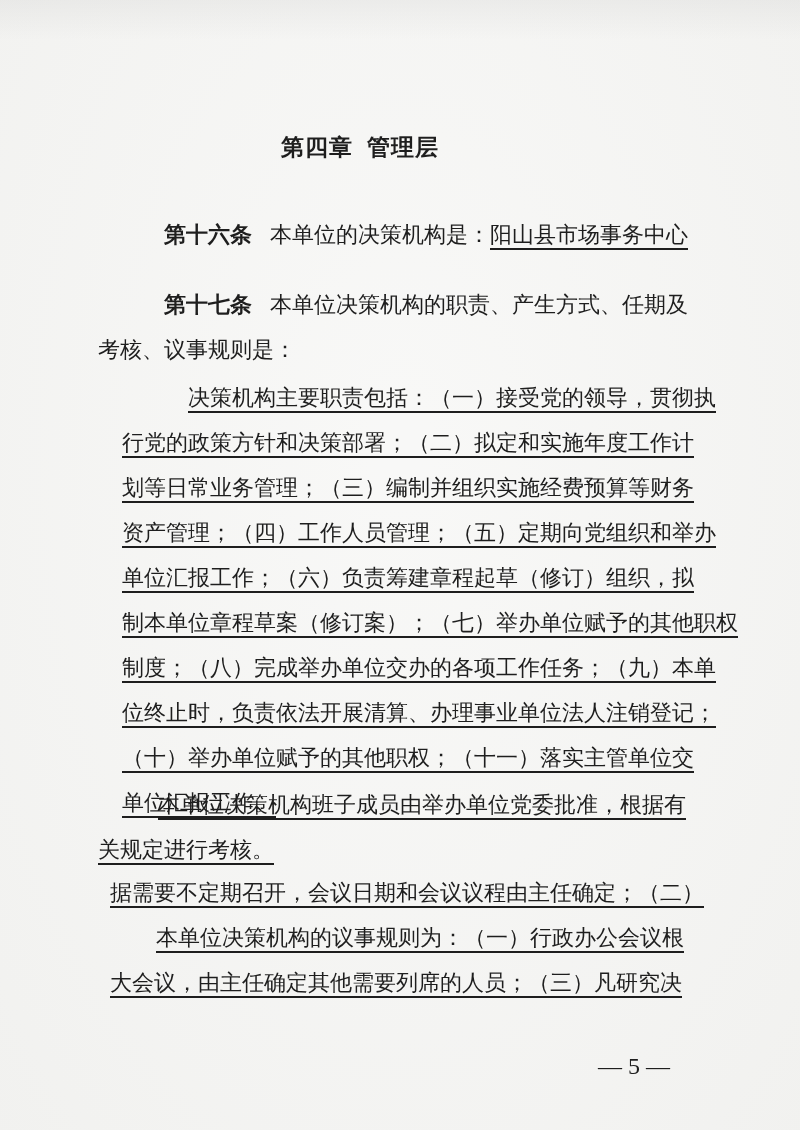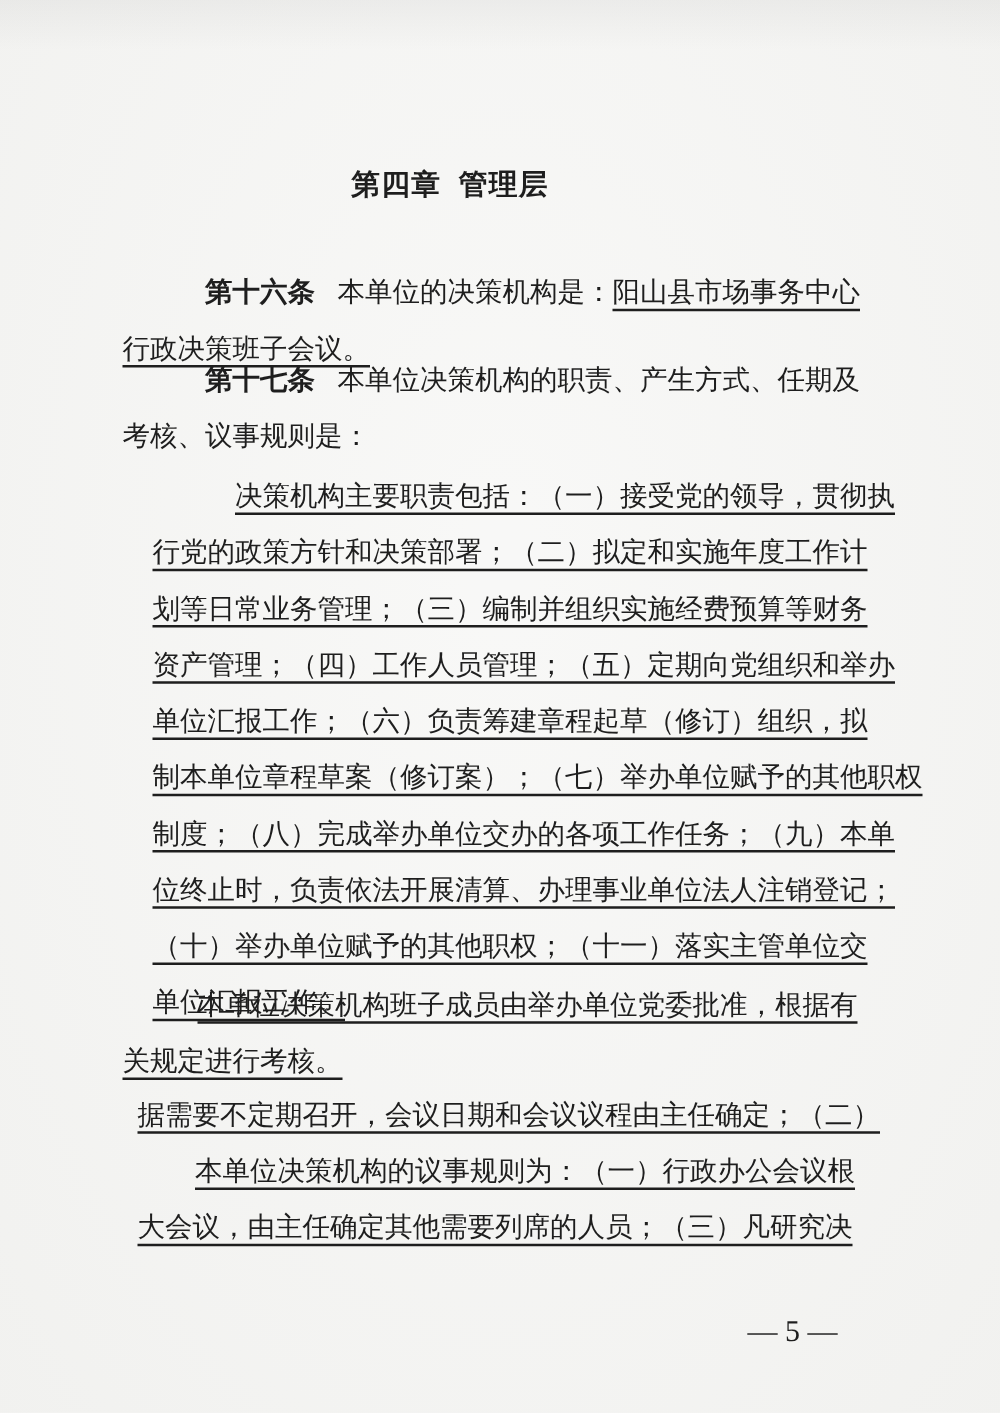--- a/index.html
+++ b/index.html
@@ -41,21 +41,20 @@
 <body>
 
 <div class="bleed"></div>
 
 <div class="title">
   <span>第四章</span><span class="gap"></span><span>管理层</span>
 </div>
 
 <div class="para" style="top:212px;">
   <span class="line"><span class="indent"></span><span class="art">第十六条</span><span class="artgap"></span><span>本单位的决策机构是：</span><span class="u">阳山县市场事务中心</span></span>
-  <span class="line" style="margin-left:-14px;"><span class="u">行政决策班子会议。</span></span>
 </div>
 
 <div class="para" style="top:282px;">
   <span class="line"><span class="indent"></span><span class="art">第十七条</span><span class="artgap"></span><span>本单位决策机构的职责、产生方式、任期及</span></span>
   <span class="line" style="margin-left:-14px;"><span>考核、议事规则是：</span></span>
 </div>
 
 <div class="para" style="top:375px; left:112px; width:600px;margin-left:10px;">
   <span class="line"><span class="indent" style="width:66px;"></span><span class="u">决策机构主要职责包括：（一）接受党的领导，贯彻执</span></span>
   <span class="line"><span class="u">行党的政策方针和决策部署；（二）拟定和实施年度工作计</span></span>

